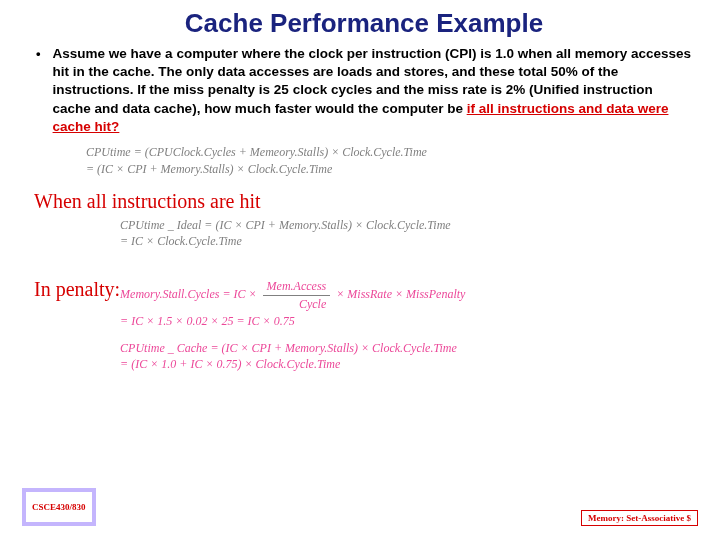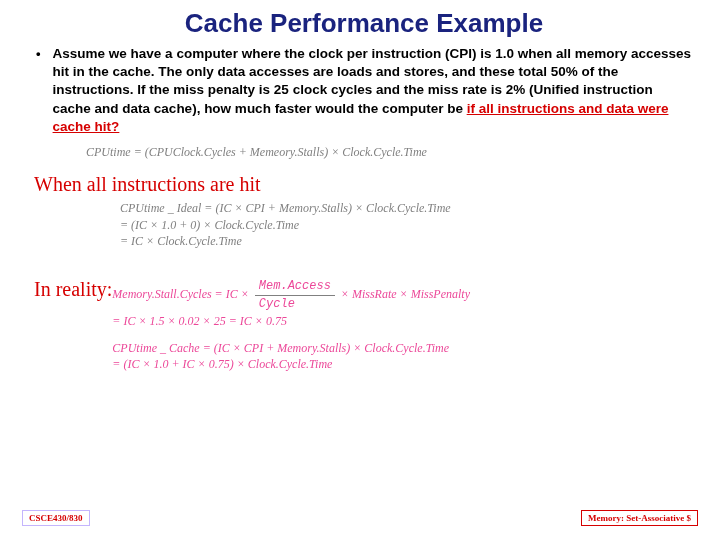--- a/index.html
+++ b/index.html
@@ -73,44 +73,43 @@
     align-items: flex-start;
     margin-top: 4px;
   }
   .inreality-eq {
     color: #ec4899;
   }
   .footer-left {
     position: absolute;
     left: 22px;
     bottom: 14px;
-    border: 1px solid #c4b5fd;
+    border: 4px solid #c4b5fd;
     color: #d60000;
     font-size: 9px;
     font-weight: bold;
-    padding: 2px 6px;
+    padding: 10px 6px;
     font-family: "Times New Roman", serif;
   }
   .footer-right {
     position: absolute;
     right: 22px;
     bottom: 14px;
     border: 1px solid #d60000;
     color: #d60000;
     font-size: 9px;
     font-weight: bold;
     padding: 2px 6px;
     font-family: Liberation Serif, serif;
   }
   .frac {
     display: inline-block;
     vertical-align: middle;
-    text-align: left;
+    text-align: right;
     margin: 0 3px;
-    font-family: Liberation Mono, monospace;
   }
   .frac .num {
     display: block;
     border-bottom: 1px solid #808080;
     padding: 0 4px;
   }
   .frac .den {
     display: block;
     padding: 0 4px;
   }
@@ -124,32 +123,32 @@
 
   <div class="bullet-block">
     <div class="bullet-dot">•</div>
     <div class="bullet-text">
       <span>Assume we have a computer where the clock per instruction (CPI) is 1.0 when all memory accesses hit in the cache. The only data accesses are loads and stores, and these total 50% of the instructions. If the miss penalty is 25 clock cycles and the miss rate is 2% (Unified instruction cache and data cache), how much faster would the computer be </span><span class="highlight">if all instructions and data were cache hit?</span>
     </div>
   </div>
 
   <div class="equation eq-main">
     <div>CPUtime = (CPUClock.Cycles + Memeory.Stalls) × Clock.Cycle.Time</div>
+    <div>= (IC × CPI + Memory.Stalls) × Clock.Cycle.Time</div>
   </div>
 
   <div class="subhead">When all instructions are hit</div>
 
   <div class="equation eq-sub">
     <div>CPUtime _ Ideal = (IC × CPI + Memory.Stalls) × Clock.Cycle.Time</div>
-    <div>= (IC × 1.0 + 0) × Clock.Cycle.Time</div>
     <div>= IC × Clock.Cycle.Time</div>
   </div>
 
   <div class="inreality-row">
-    <div class="subhead" style="margin-top:0;">In reality:</div>
+    <div class="subhead" style="margin-top:0;">In penalty:</div>
     <div class="equation inreality-eq">
       <div>
         <span>Memory.Stall.Cycles = IC × </span><span class="frac"><span class="num">Mem.Access</span><span class="den">Cycle</span></span><span> × MissRate × MissPenalty</span>
       </div>
       <div>= IC × 1.5 × 0.02 × 25 = IC × 0.75</div>
       <div style="height:10px;"></div>
       <div>CPUtime _ Cache = (IC × CPI + Memory.Stalls) × Clock.Cycle.Time</div>
       <div>= (IC × 1.0 + IC × 0.75) × Clock.Cycle.Time</div>
     </div>
   </div>

